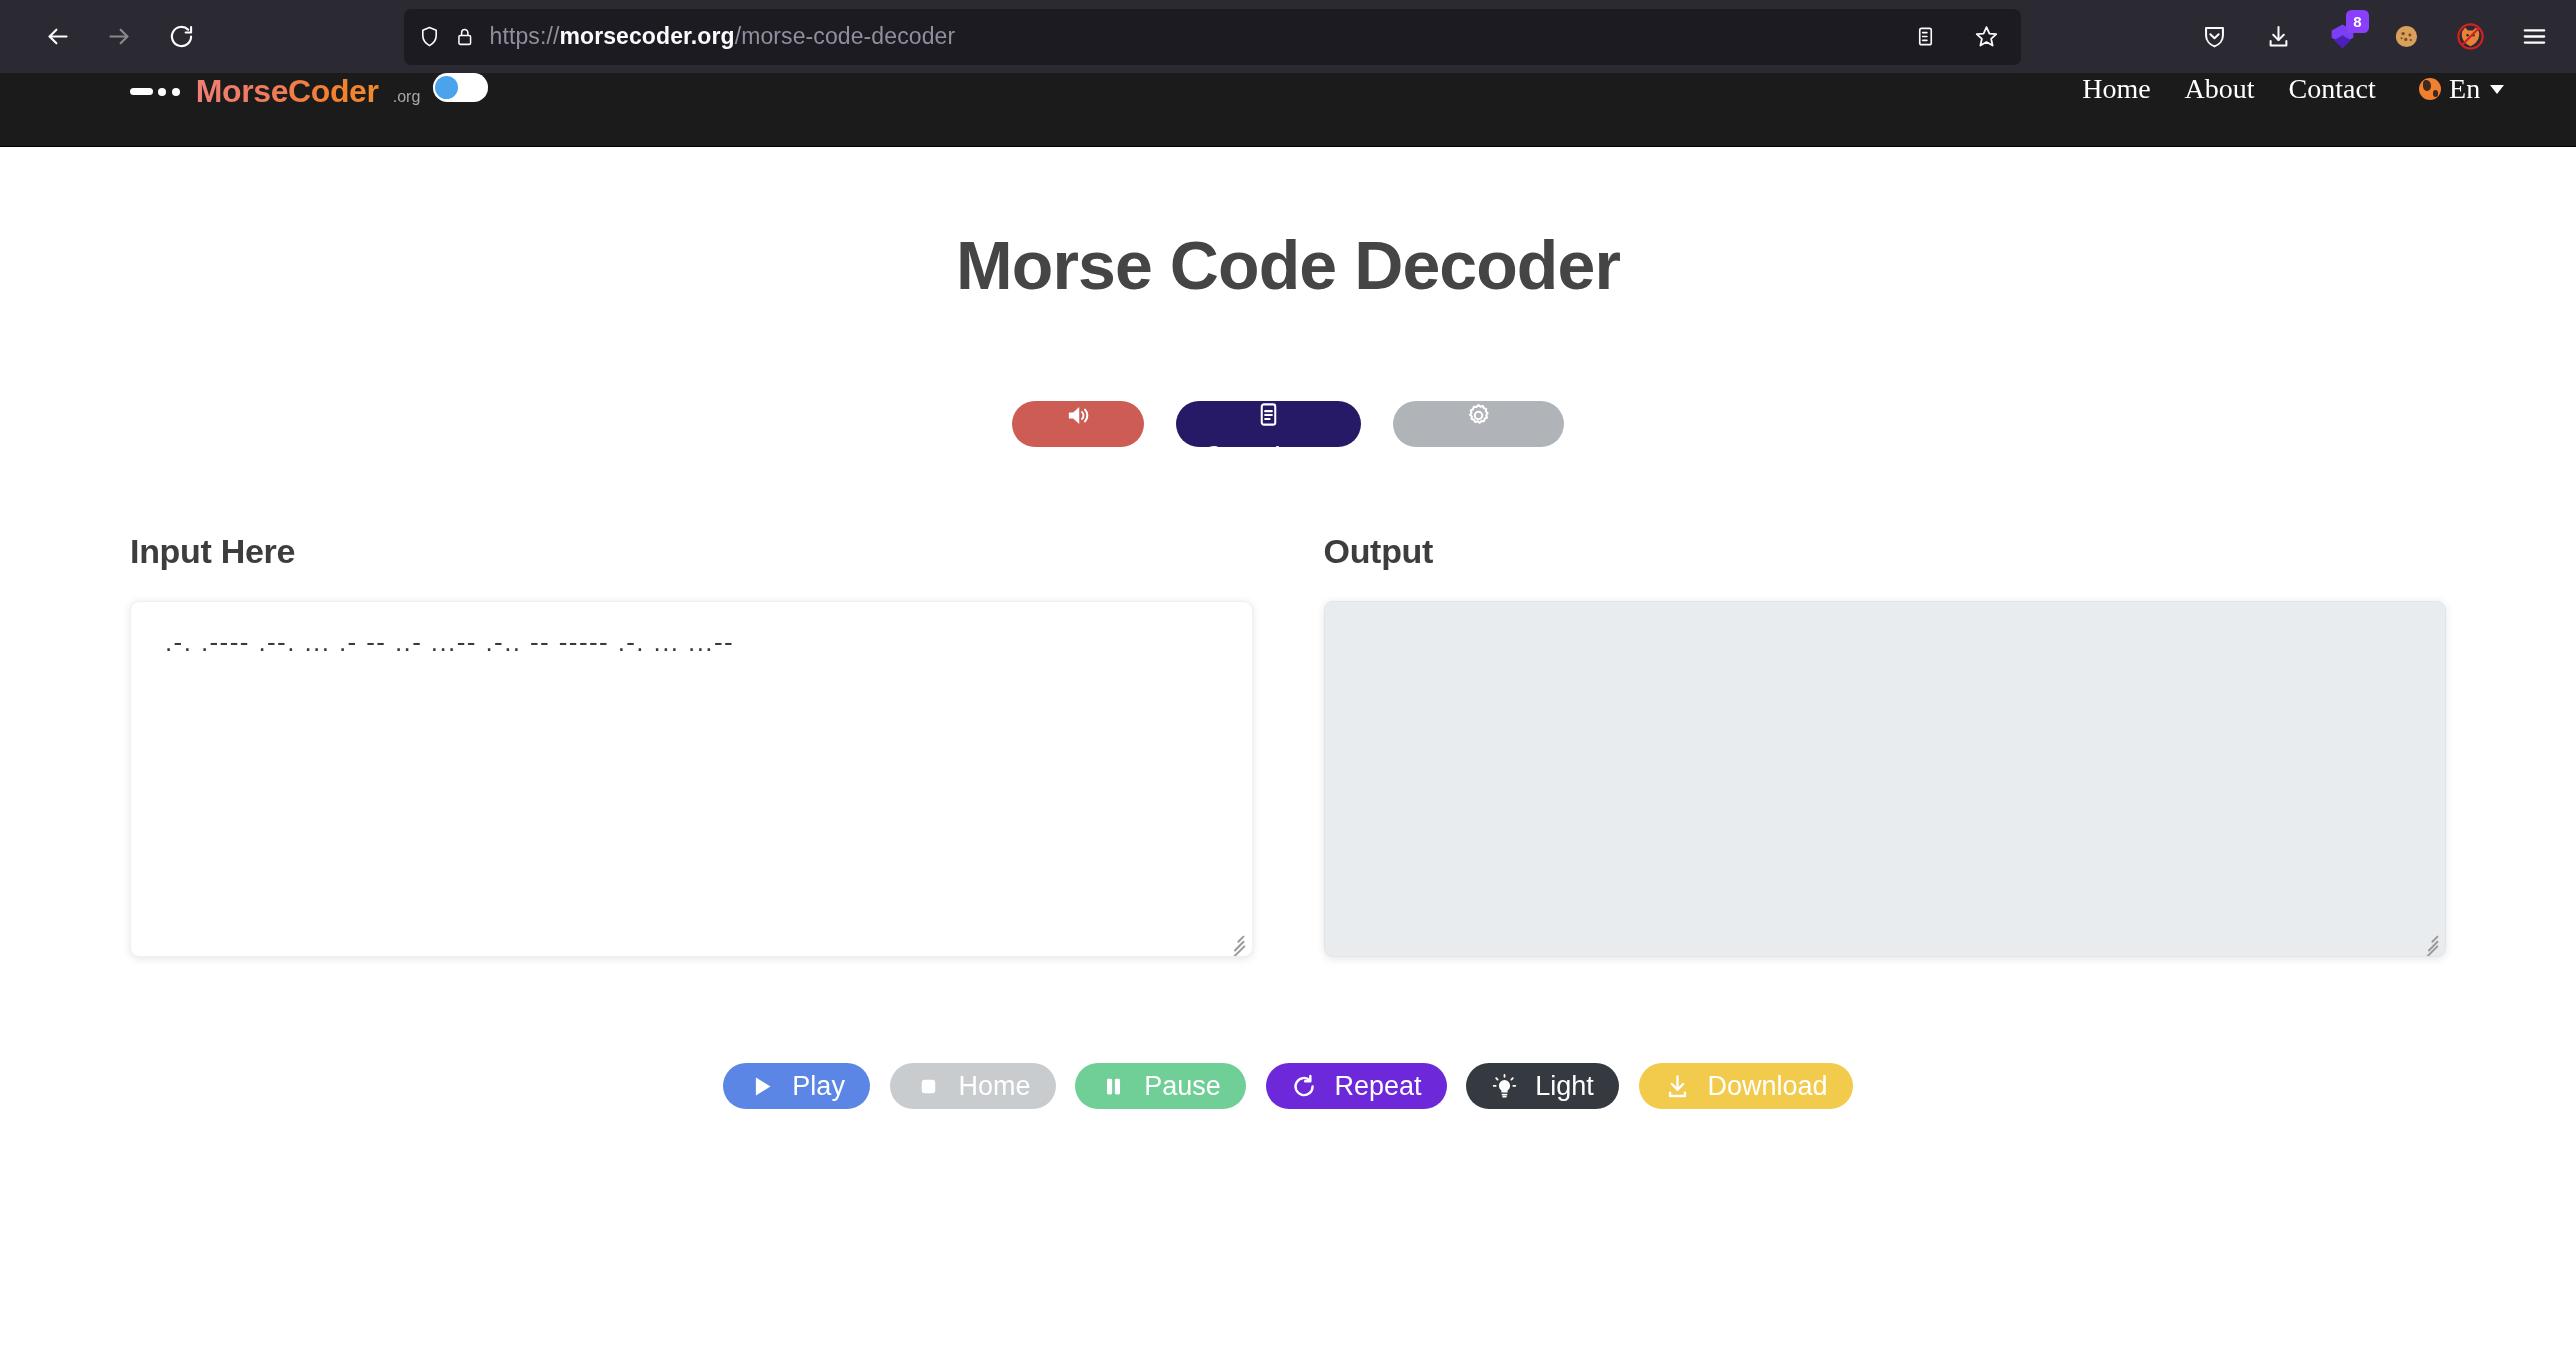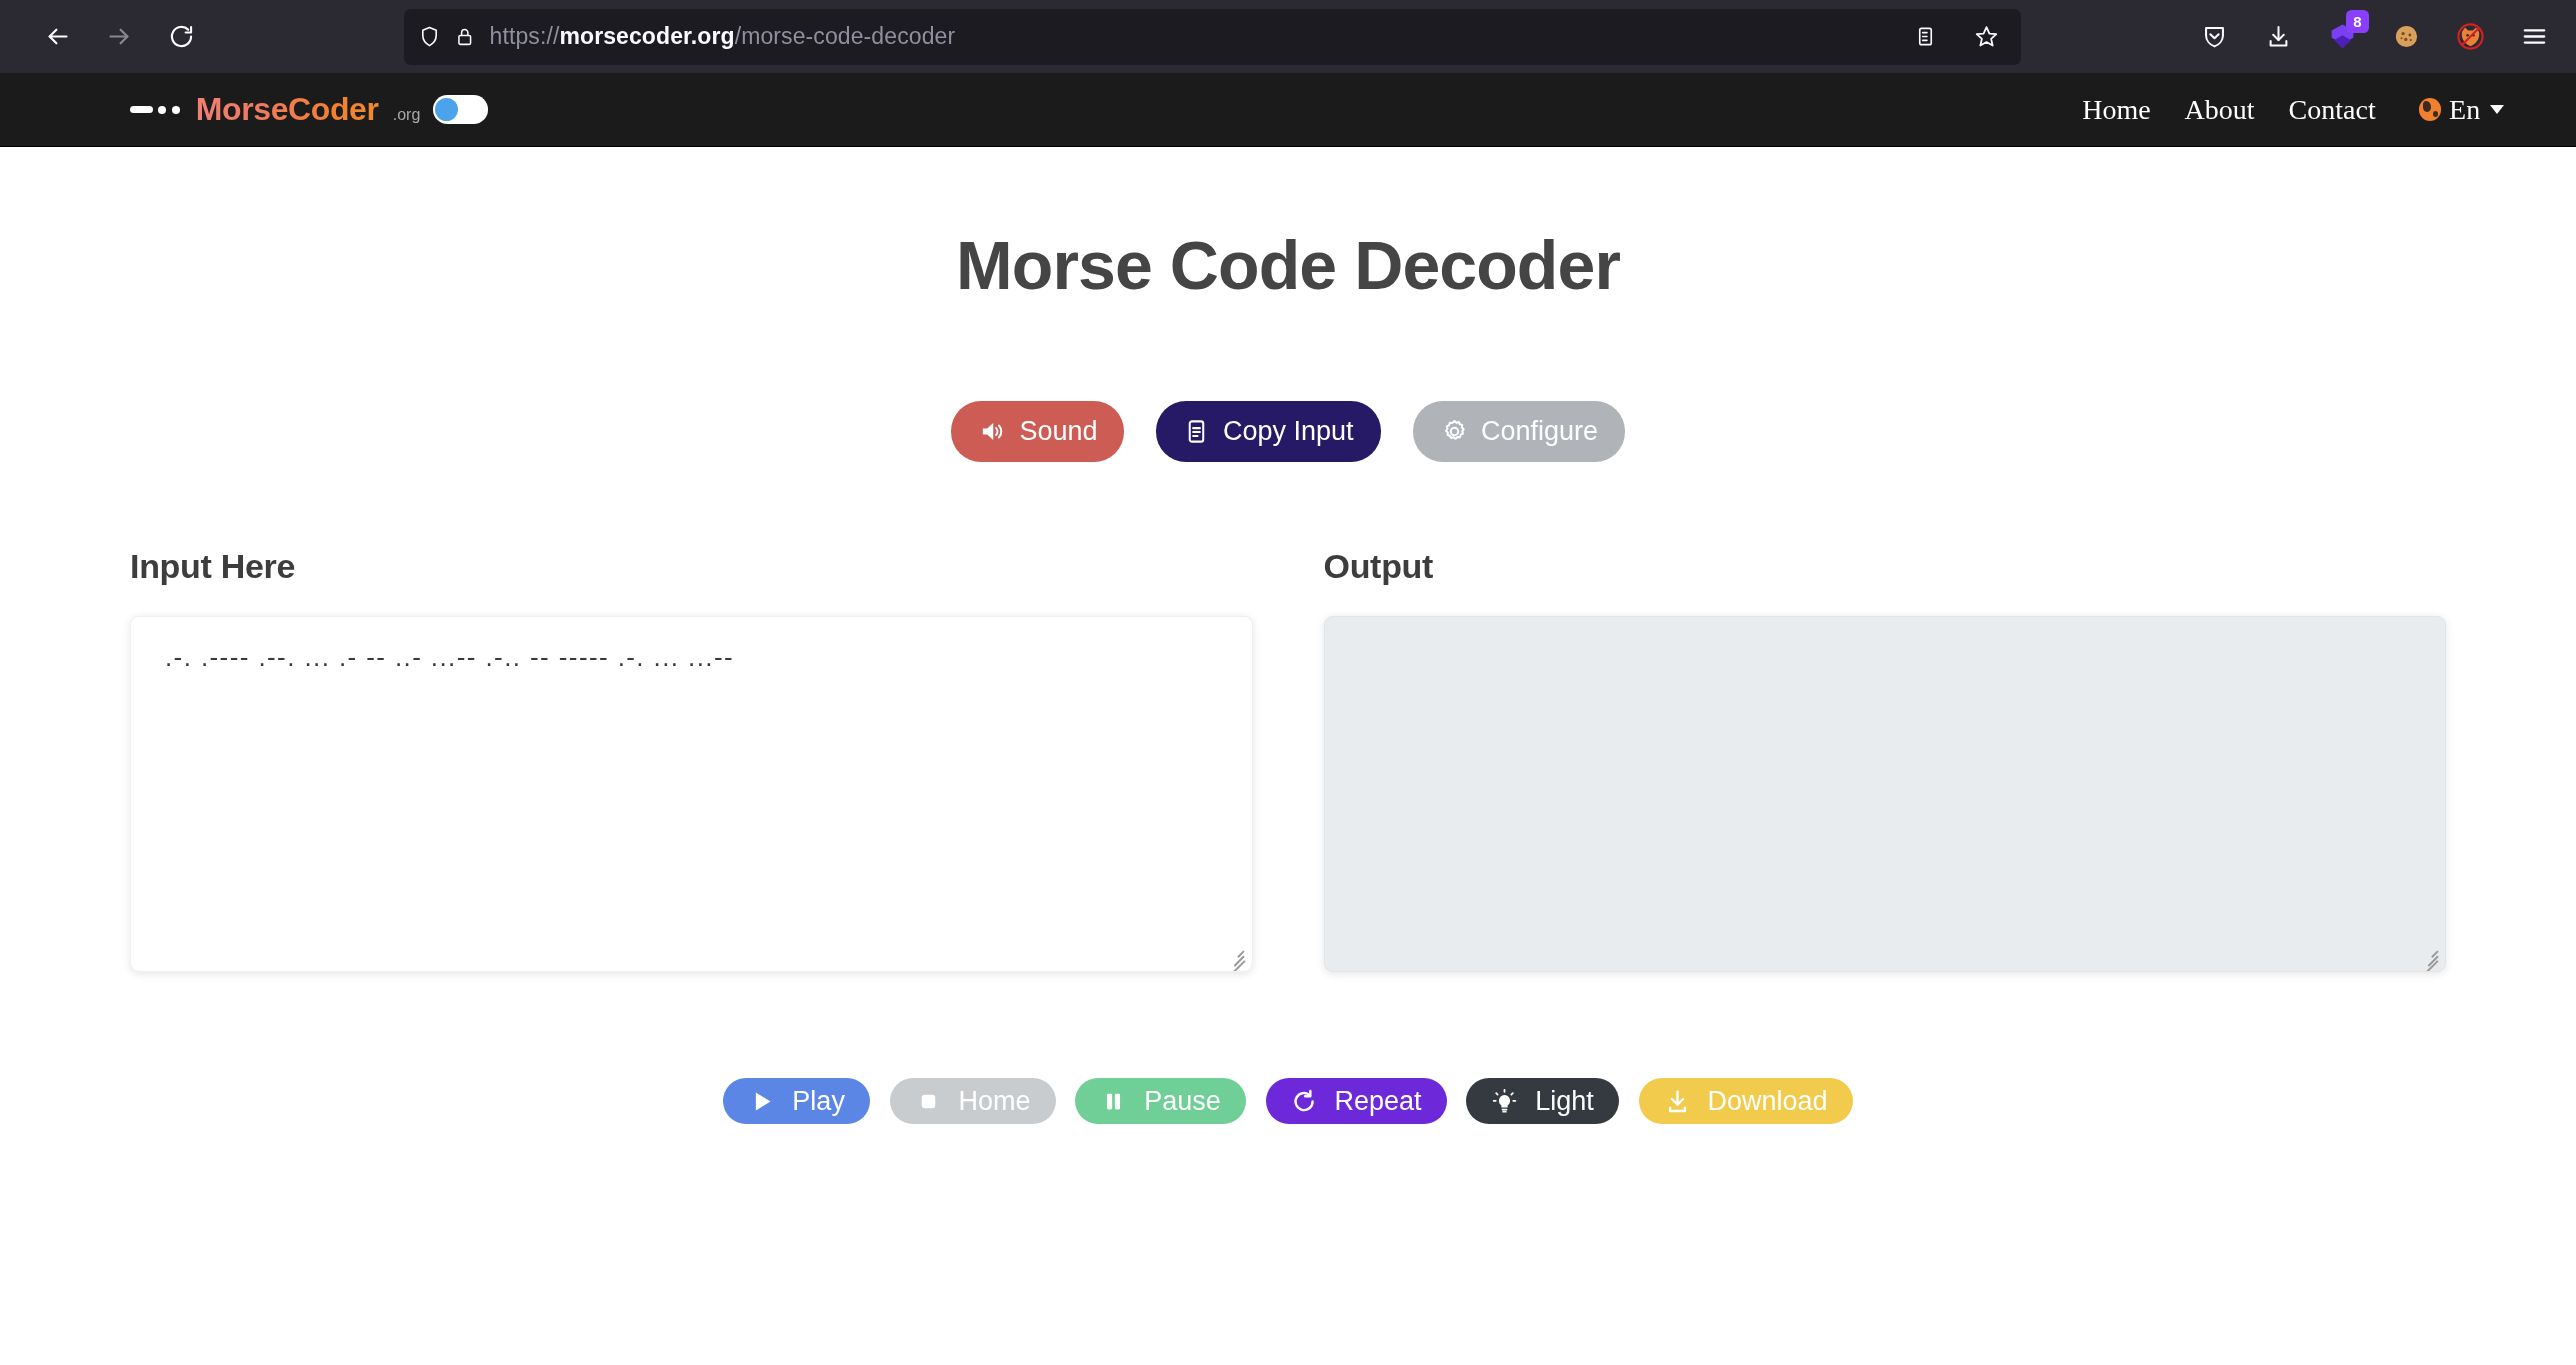--- a/index.html
+++ b/index.html
@@ -92,21 +92,21 @@
     border-radius: 5.4px;
     display: flex; align-items: center; justify-content: center;
     padding: 0 3.6px;
   }
 
   
   .site-header {
     height: 74px;
     background: #1c1b1b;
     display: flex;
-    align-items: center;
+    align-items: flex-start;
     padding: 0 72px 0 130px;
     border-bottom: 0.9px solid #000;
   }
   .brand { display: flex; align-items: center; gap: 16px; }
   .brand-morse { display: flex; align-items: center; gap: 5.4px; }
   .brand-morse .dash {
     width: 23px; height: 7.2px; background: #fff; border-radius: 3.6px;
   }
   .brand-morse .dot {
     width: 8px; height: 8px; background: #fff; border-radius: 50%;
@@ -218,29 +218,30 @@
   .action-row {
     display: flex;
     justify-content: center;
     gap: 32px;
     margin-top: 97px;
   }
   .action-btn {
     display: flex;
     align-items: center;
     gap: 12.5px;
-    height: 61px;
+    height: 46px;
     padding: 0 27px;
     border: none;
     border-radius: 30px;
     color: #fff;
     font-size: 27px;
     font-family: "Liberation Sans", sans-serif;
     cursor: pointer;
     white-space: nowrap;
+    flex-direction: column;
   }
   .action-btn svg { display: block; flex: none; }
 
   .io-row {
     display: flex;
     gap: 71px;
     padding: 0 130px;
     margin-top: 85px;
   }
   .io-col { flex: 1; min-width: 0; }

